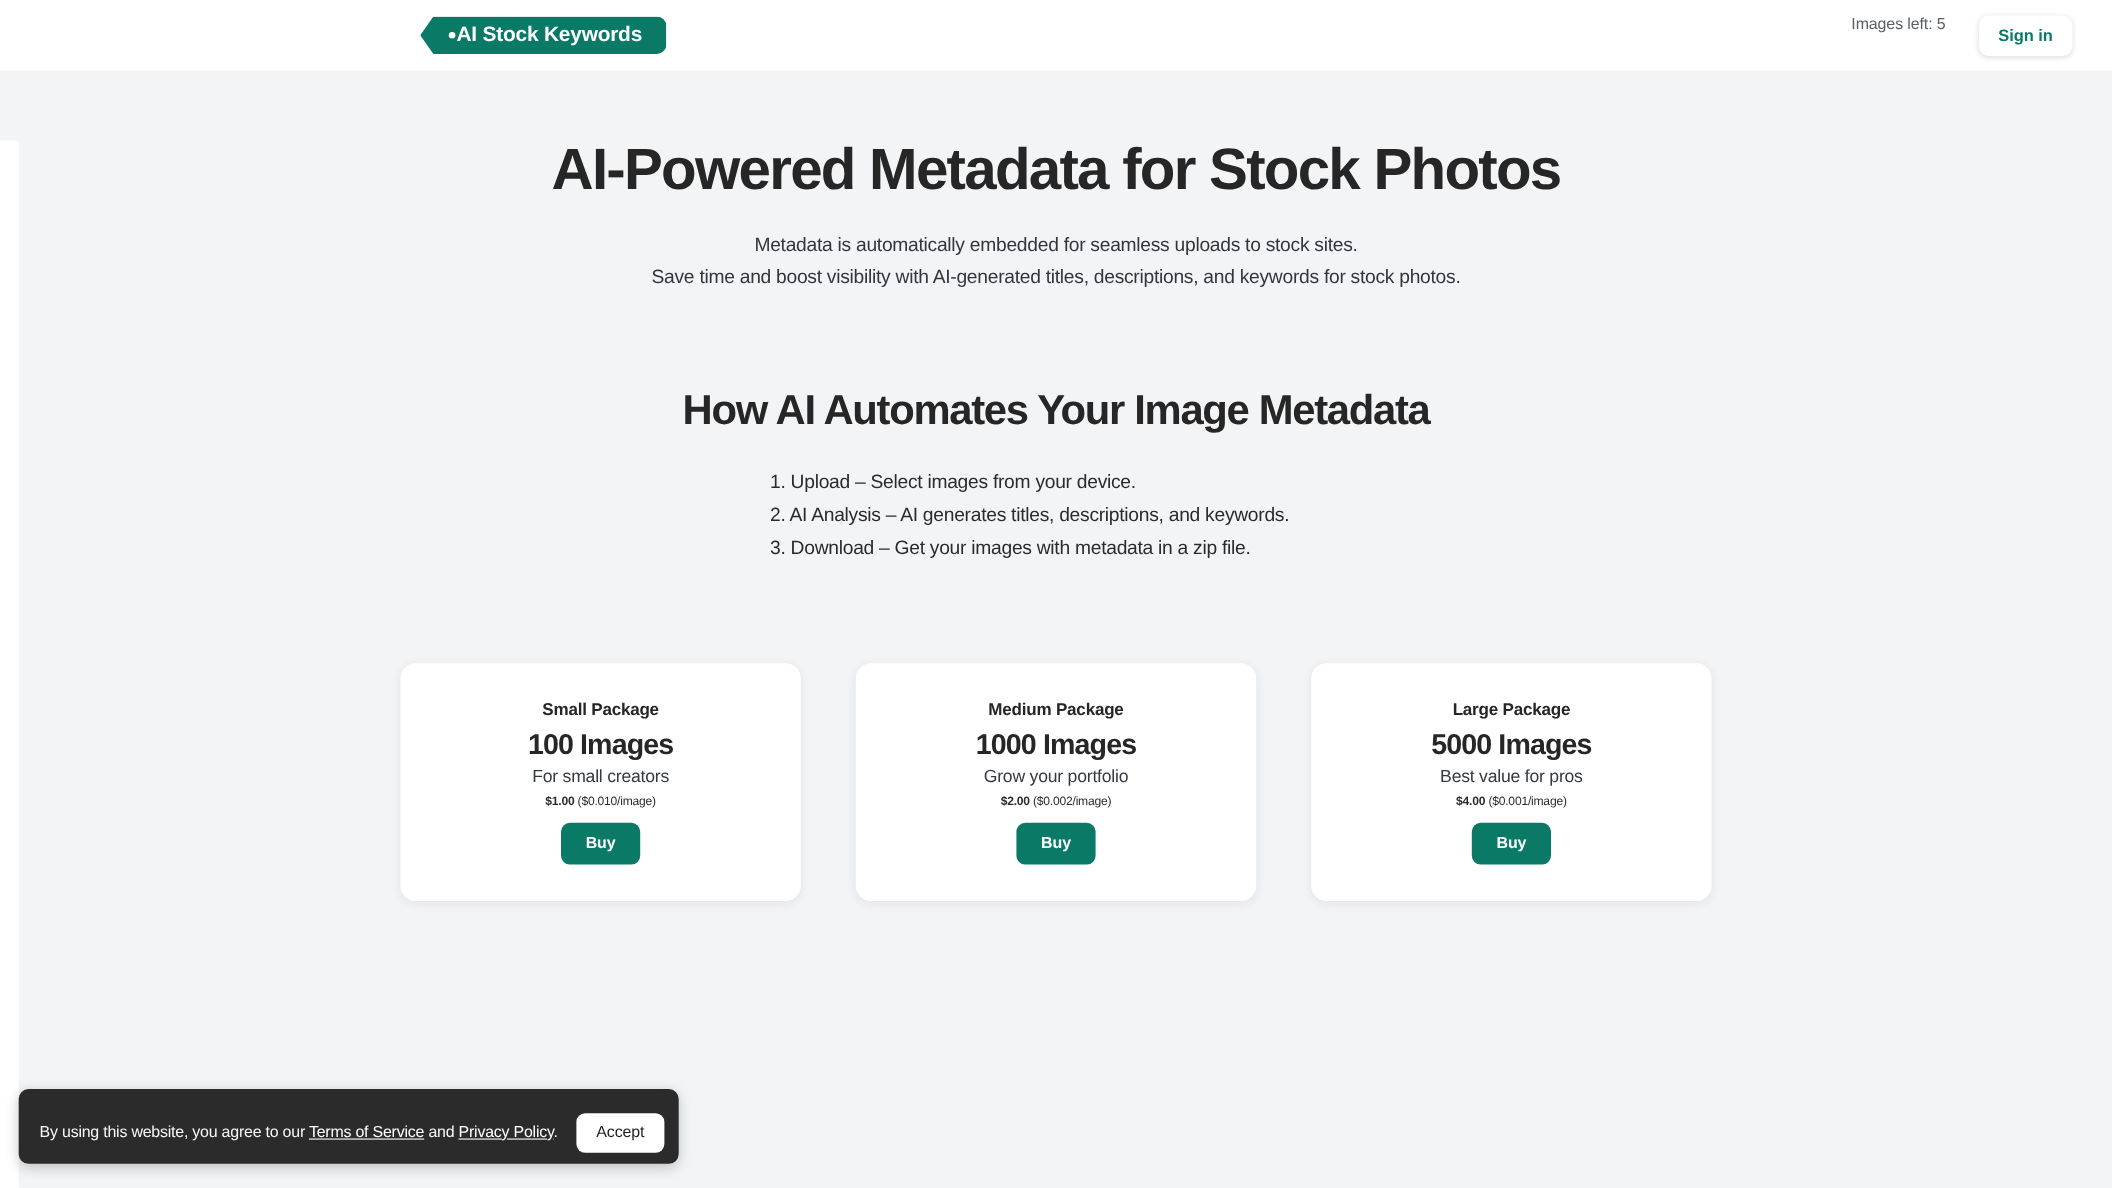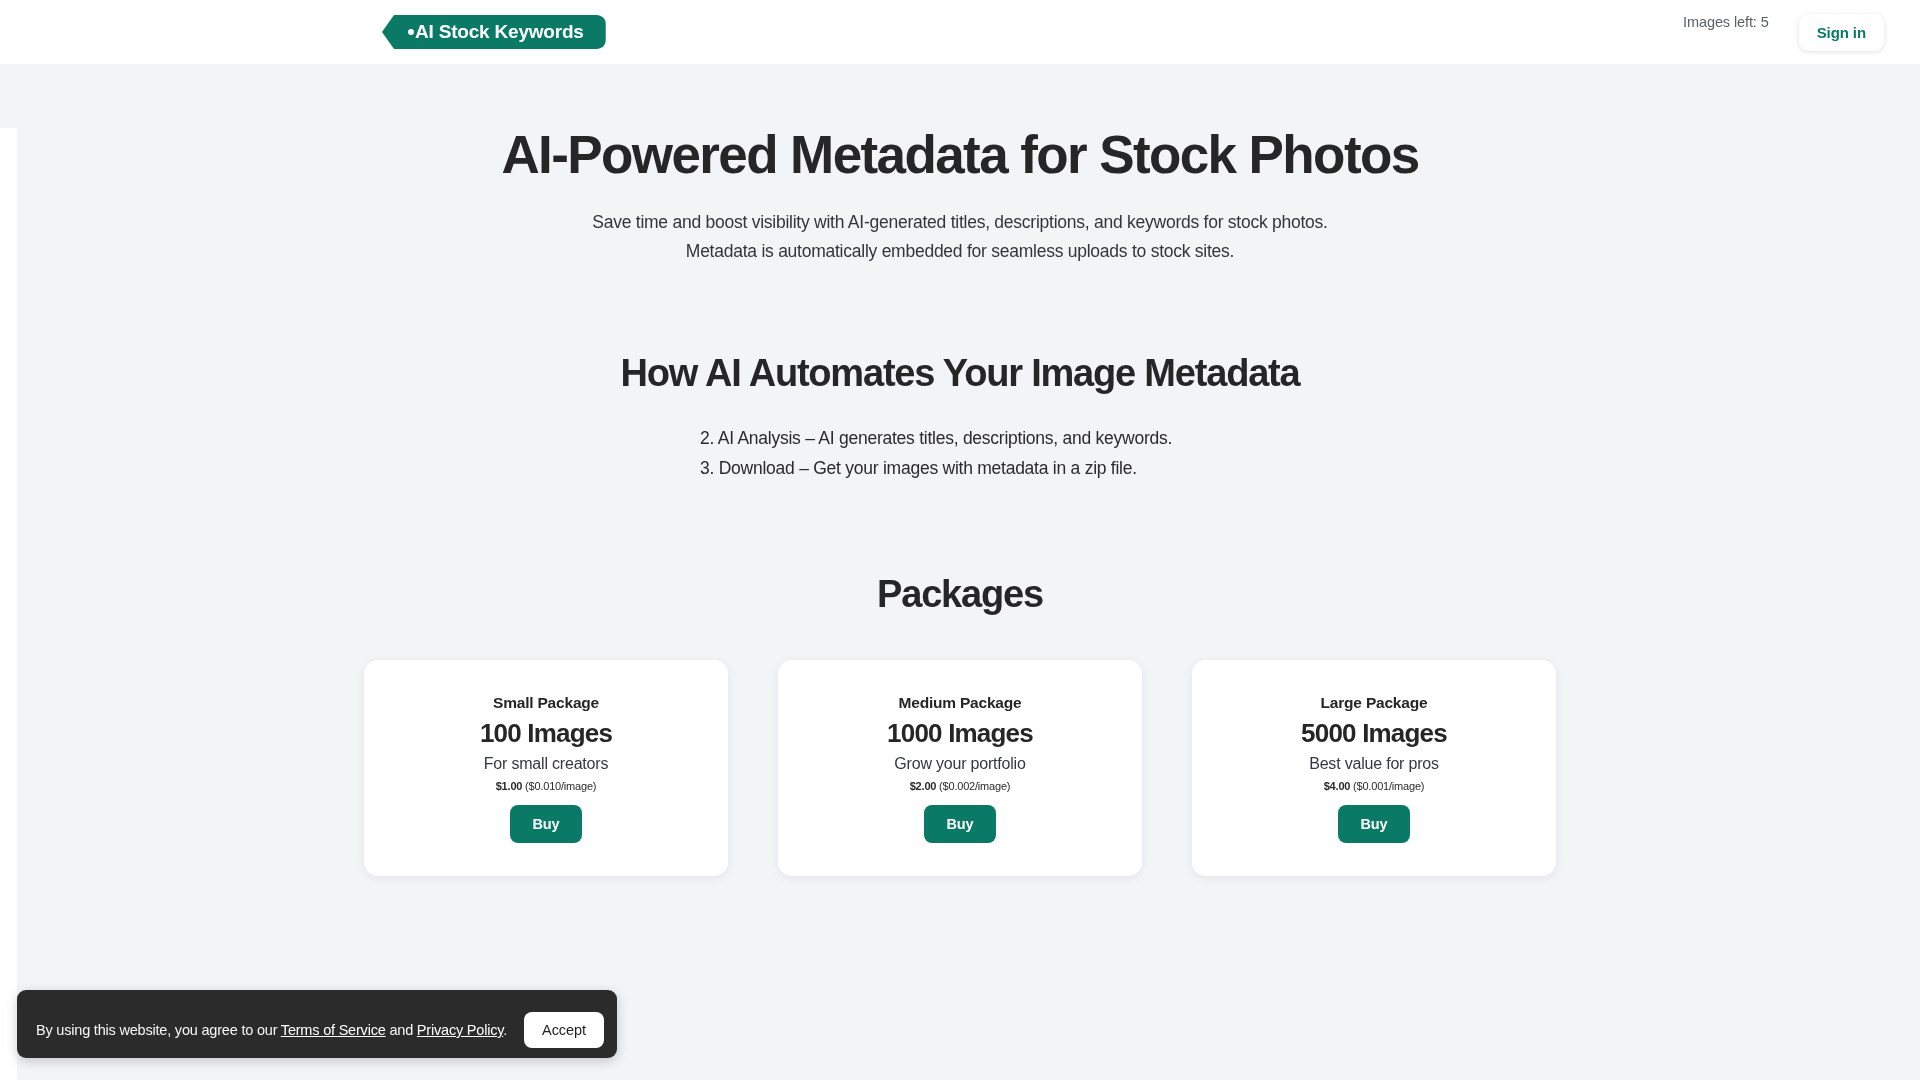--- a/index.html
+++ b/index.html
@@ -311,35 +311,35 @@
     <button class="signin-btn">Sign in</button>
   </div>
 </header>
 
 <div class="page-body">
   <div class="edge-strip"></div>
 
   <h1 class="hero-title">AI-Powered Metadata for Stock Photos</h1>
 
   <div class="hero-sub">
+    <div>Metadata is automatically embedded for seamless uploads to stock sites.</div>
     <div>Save time and boost visibility with AI-generated titles, descriptions, and keywords for stock photos.</div>
-    <div>Metadata is automatically embedded for seamless uploads to stock sites.</div>
   </div>
 
 
   <section class="how-section">
     <h2 class="section-title">How AI Automates Your Image Metadata</h2>
     <ul class="steps-list">
+      <li>1. Upload – Select images from your device.</li>
       <li>2. AI Analysis – AI generates titles, descriptions, and keywords.</li>
       <li>3. Download – Get your images with metadata in a zip file.</li>
     </ul>
   </section>
 
   <section class="packages-section">
-    <h2 class="section-title">Packages</h2>
     <div class="cards-row">
 
       <div class="pkg-card">
         <div class="pkg-name">Small Package</div>
         <div class="pkg-count">100 Images</div>
         <div class="pkg-desc">For small creators</div>
         <div class="pkg-price">
           <b>$1.00</b>
           <span>($0.010/image)</span>
         </div>

